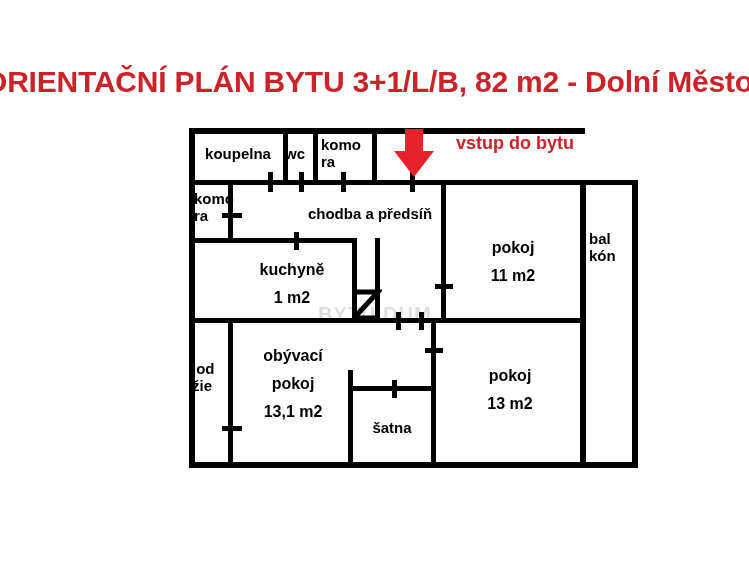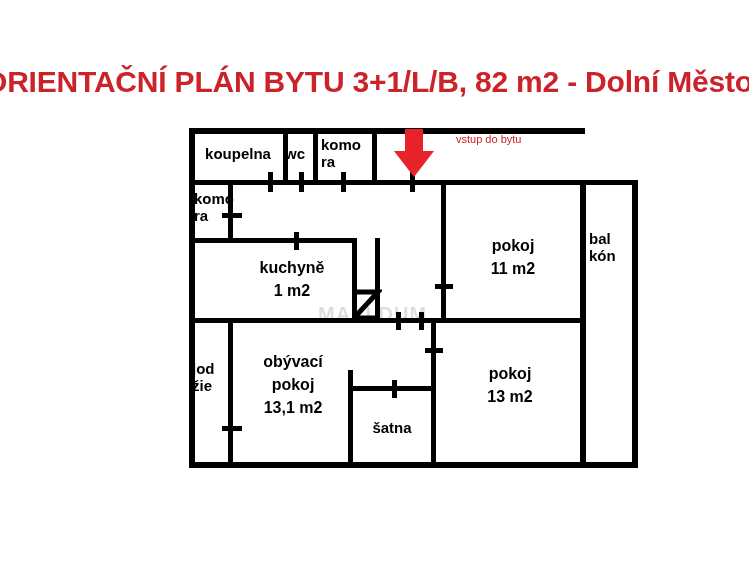--- a/index.html
+++ b/index.html
@@ -53,21 +53,21 @@
     color: #000000;
     font-size: 15px;
     font-weight: bold;
     line-height: 17px;
     text-align: center;
     white-space: pre-line;
     pointer-events: none;
   }
   .label.big {
     font-size: 16px;
-    line-height: 23px;
+    line-height: 28px;
   }
 
   
   .doormark {
     position: absolute;
     background: #000000;
   }
 
   
   #entrance-arrow {
@@ -93,22 +93,22 @@
     height: 0;
     border-left: 20px solid transparent;
     border-right: 20px solid transparent;
     border-top: 26px solid #e8222a;
   }
   #entrance-label {
     position: absolute;
     left: 456px;
     top: 133px;
     color: #cc2229;
-    font-size: 11px;
-    font-weight: normal;
+    font-size: 18px;
+    font-weight: bold;
     white-space: nowrap;
   }
 
   
   #watermark {
     position: absolute;
     left: 318px;
     top: 303px;
     width: 190px;
     height: 26px;
@@ -188,52 +188,53 @@
   <div class="wall" style="left:348px; top:386px; width:88px; height:5px;"></div>
   <div class="doormark" style="left:392px; top:380px; width:5px; height:18px;"></div>
 
   <div class="wall" style="left:431px; top:370px; width:5px; height:98px;"></div>
 
   <div class="wall" style="left:431px; top:318px; width:5px; height:56px;"></div>
   <div class="doormark" style="left:425px; top:348px; width:18px; height:5px;"></div>
   <div class="doormark" style="left:396px; top:312px; width:5px; height:18px;"></div>
   <div class="doormark" style="left:419px; top:312px; width:5px; height:18px;"></div>
 
-  <div id="watermark">MAXI DUM</div>
+  <div id="watermark">BYTU DUM</div>
 
   <div id="entrance-arrow">
     <div class="shaft"></div>
     <div class="head"></div>
   </div>
   <div id="entrance-label">vstup do bytu</div>
 
   <div class="label" style="left:195px; top:145px; width:86px;">koupelna</div>
 
   <div class="label" style="left:281px; top:145px; width:28px;">wc</div>
 
   <div class="label" style="left:318px; top:136px; width:54px; text-align:left; padding-left:3px;">komo
 ra</div>
 
   <div class="label" style="left:194px; top:190px; width:40px; text-align:left;">komo
 ra</div>
 
+  <div class="label" style="left:290px; top:205px; width:160px;">chodba a předsíň</div>
 
   <div class="label big" style="left:233px; top:256px; width:118px;">kuchyně
 1 m2</div>
 
   <div class="label big" style="left:450px; top:234px; width:126px;">pokoj
 11 m2</div>
 
   <div class="label" style="left:589px; top:230px; width:44px; text-align:left;">bal
 kón</div>
 
   <div class="label" style="left:192px; top:360px; width:36px; text-align:left;">lod
 žie</div>
 
-  <div class="label big" style="left:238px; top:350px; width:110px;">obývací
+  <div class="label big" style="left:238px; top:342px; width:110px;">obývací
 pokoj
 13,1 m2</div>
 
   <div class="label" style="left:352px; top:419px; width:80px;">šatna</div>
 
   <div class="label big" style="left:440px; top:362px; width:140px;">pokoj
 13 m2</div>
 
 </div>
 

